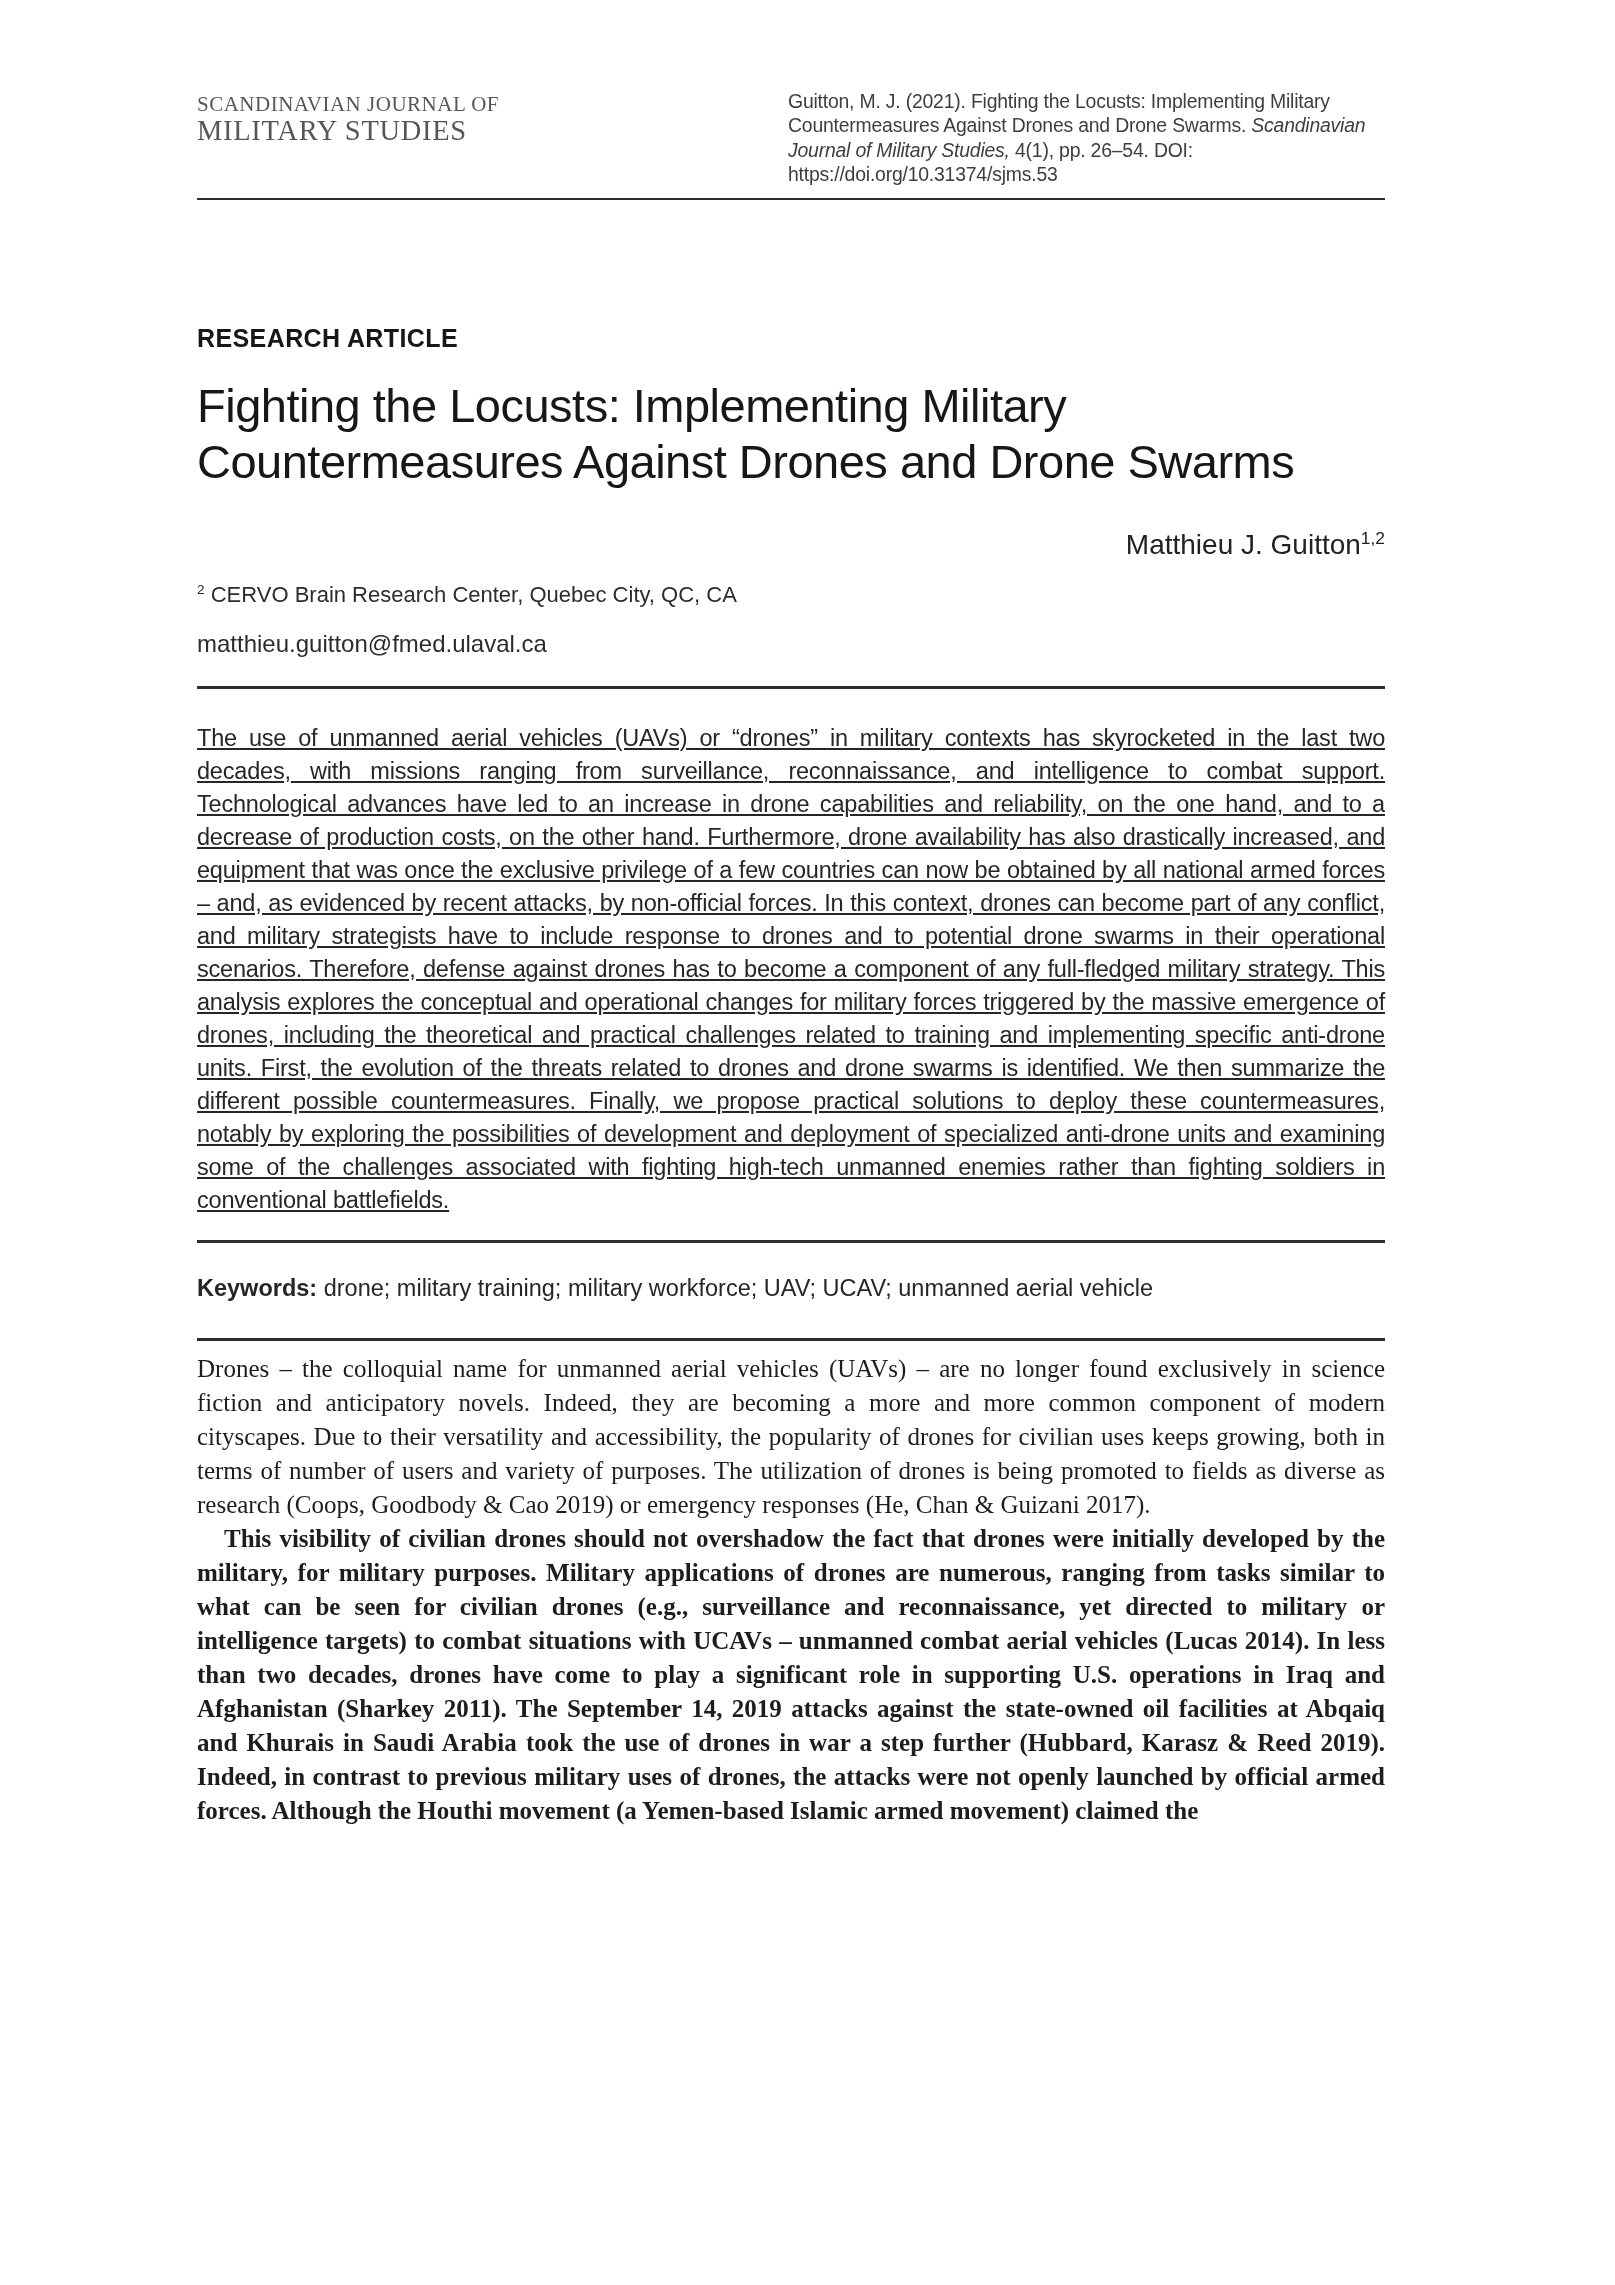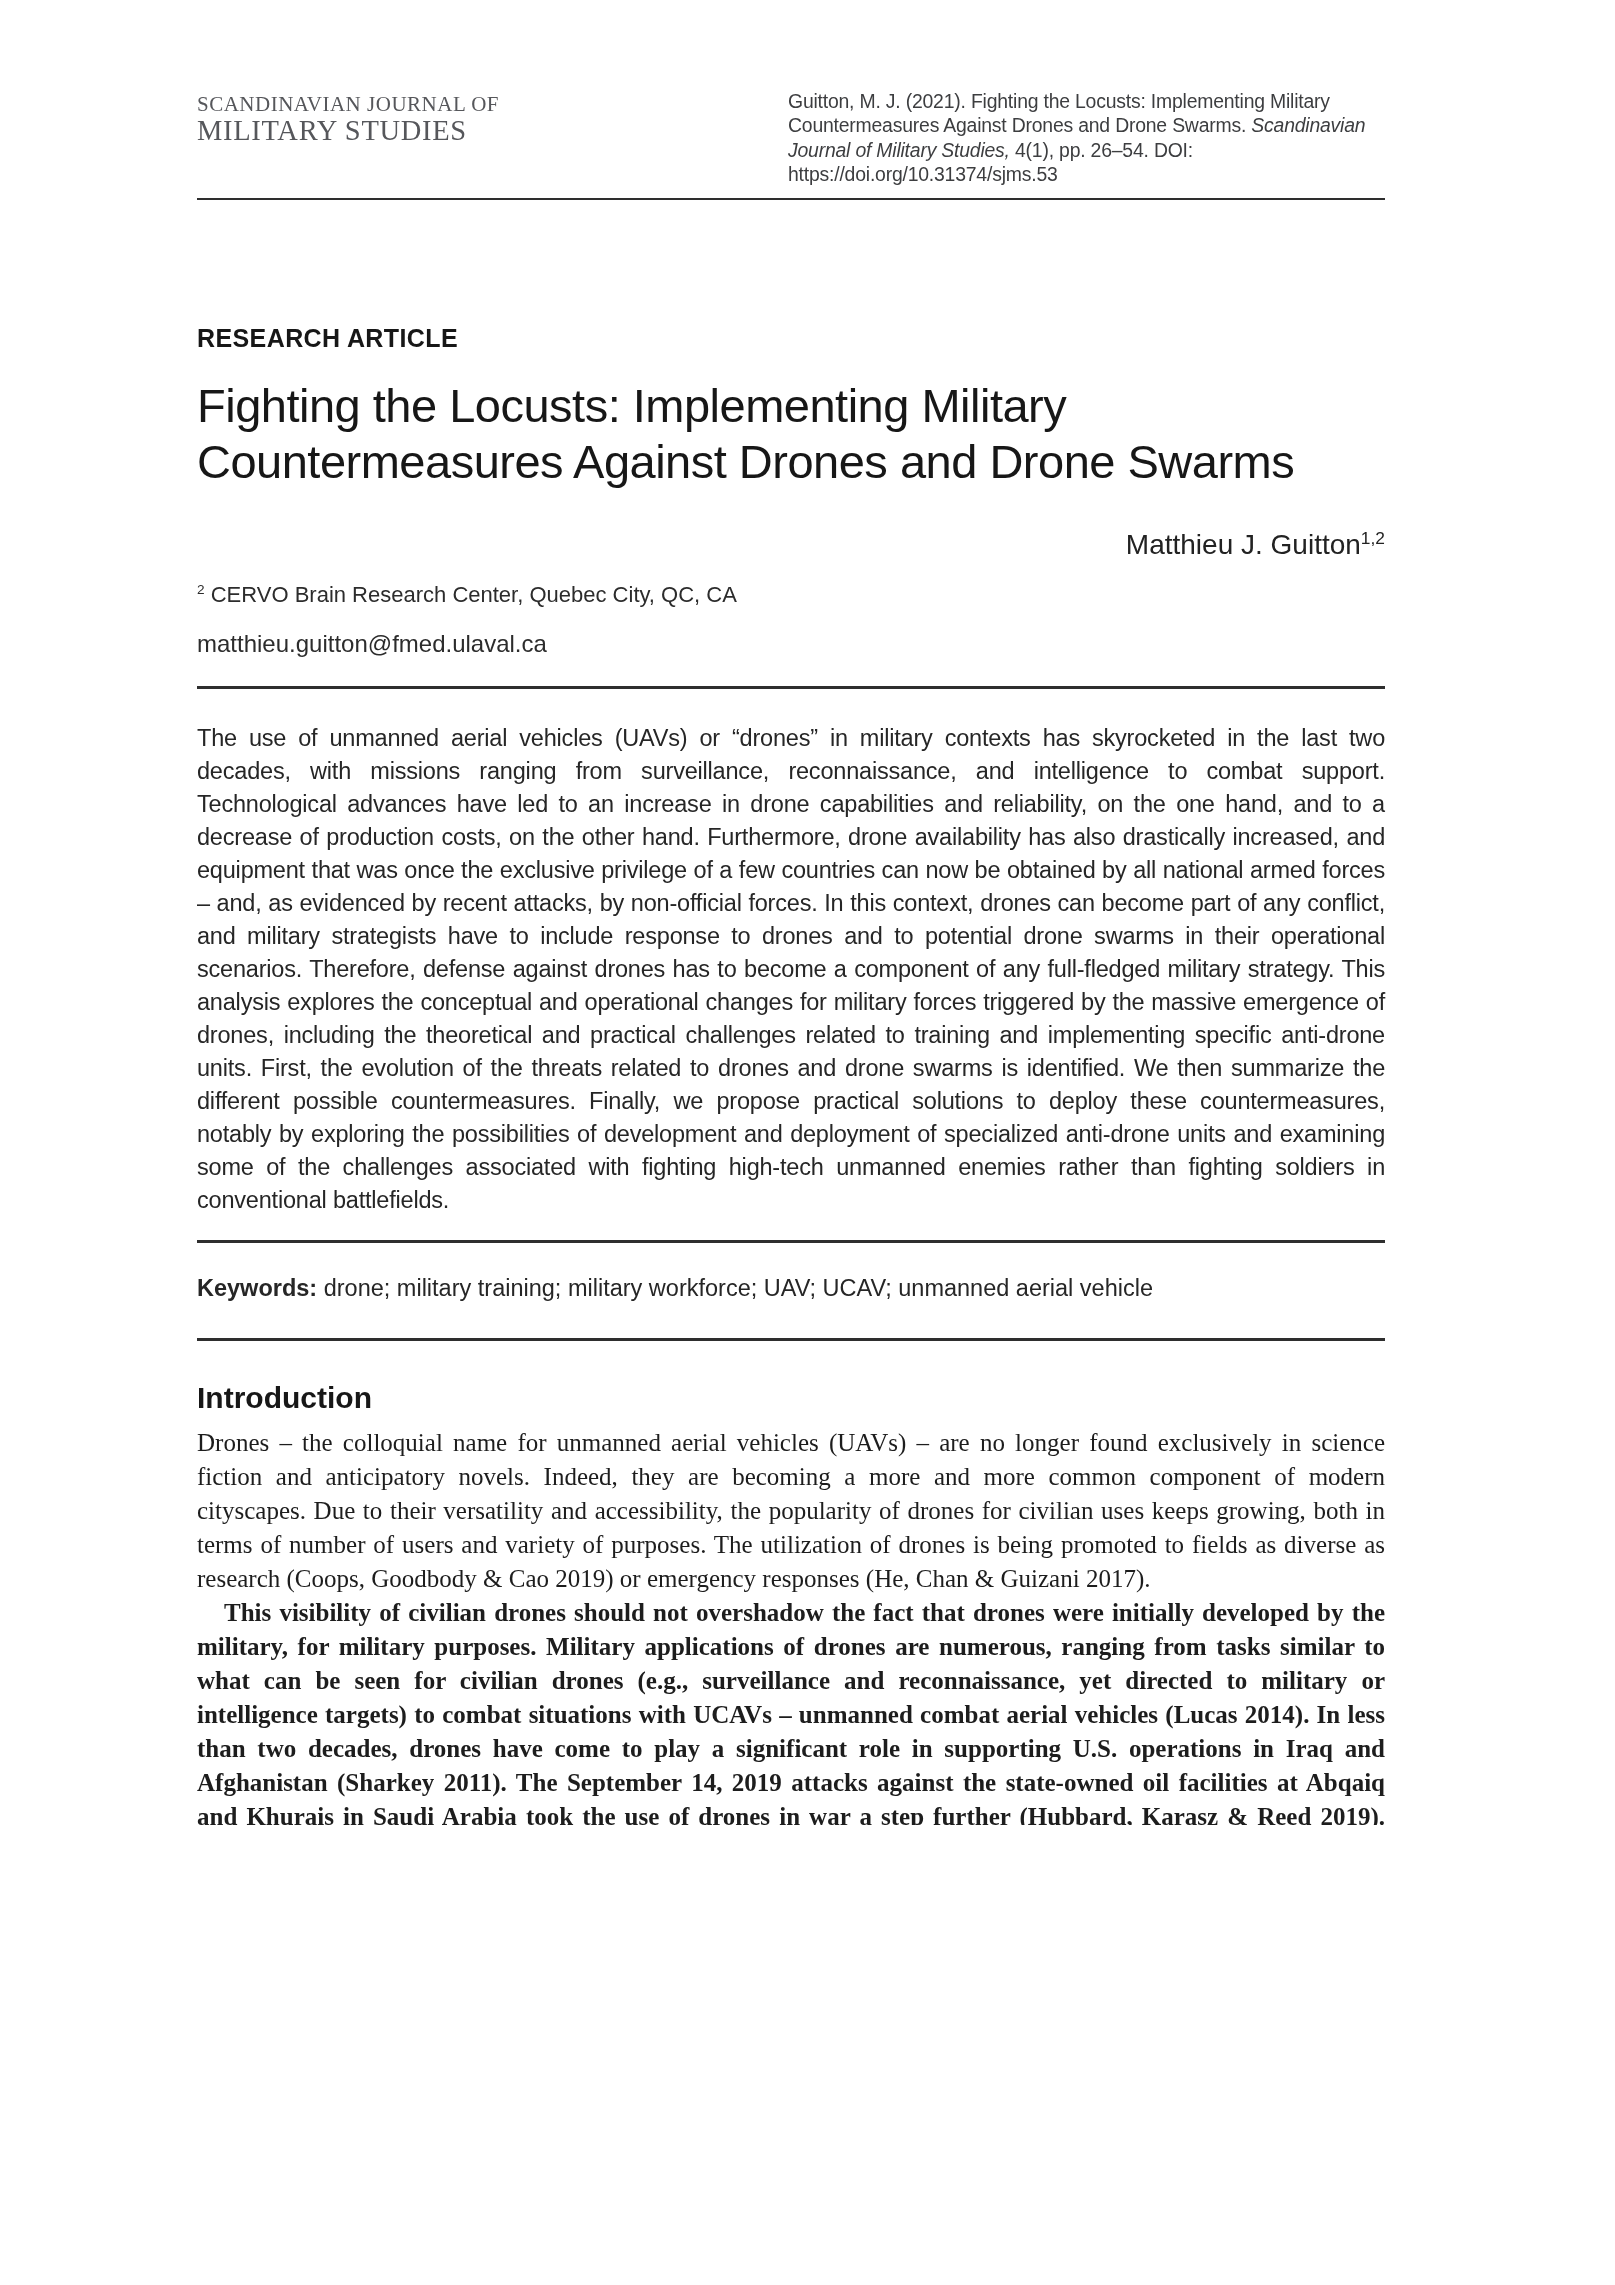--- a/index.html
+++ b/index.html
@@ -105,20 +105,21 @@
     color:#2c2c2c;
   }
   .rule-abs-top{margin-top:29px;}
   .abstract{
     margin-top:33px;
     font-size:23.5px;
     line-height:33px;
     text-align:justify;
     letter-spacing:-0.2px;
     color:#262626;
+    text-decoration:underline;
   }
   .rule-abs-bottom{margin-top:23.5px;}
   .keywords{
     margin-top:30px;
     font-size:23.5px;
     line-height:31px;
     color:#262626;
   }
   .keywords .kw-label{font-weight:700;}
   .rule-kw-bottom{margin-top:34px;}
@@ -170,20 +171,19 @@
     <div class="rule rule-abs-top"></div>
 
     <p class="abstract">The use of unmanned aerial vehicles (UAVs) or “drones” in military contexts has skyrocketed in the last two decades, with missions ranging from surveillance, reconnaissance, and intelligence to combat support. Technological advances have led to an increase in drone capabilities and reliability, on the one hand, and to a decrease of production costs, on the other hand. Furthermore, drone availability has also drastically increased, and equipment that was once the exclusive privilege of a few countries can now be obtained by all national armed forces – and, as evidenced by recent attacks, by non-official forces. In this context, drones can become part of any conflict, and military strategists have to include response to drones and to potential drone swarms in their operational scenarios. Therefore, defense against drones has to become a component of any full-fledged military strategy. This analysis explores the conceptual and operational changes for military forces triggered by the massive emergence of drones, including the theoretical and practical challenges related to training and implementing specific anti-drone units. First, the evolution of the threats related to drones and drone swarms is identified. We then summarize the different possible countermeasures. Finally, we propose practical solutions to deploy these countermeasures, notably by exploring the possibilities of development and deployment of specialized anti-drone units and examining some of the challenges associated with fighting high-tech unmanned enemies rather than fighting soldiers in conventional battlefields.</p>
 
     <div class="rule rule-abs-bottom"></div>
 
     <div class="keywords"><span class="kw-label">Keywords:</span> <span>drone; military training; military workforce; UAV; UCAV; unmanned aerial vehicle</span></div>
 
     <div class="rule rule-kw-bottom"></div>
 
-    <h2 class="section-heading">Introduction</h2>
 
     <p class="body-para first">Drones – the colloquial name for unmanned aerial vehicles (UAVs) – are no longer found exclusively in science fiction and anticipatory novels. Indeed, they are becoming a more and more common component of modern cityscapes. Due to their versatility and accessibility, the popularity of drones for civilian uses keeps growing, both in terms of number of users and variety of purposes. The utilization of drones is being promoted to fields as diverse as research (Coops, Goodbody &amp; Cao 2019) or emergency responses (He, Chan &amp; Guizani 2017).</p>
     <p class="body-para indent">This visibility of civilian drones should not overshadow the fact that drones were initially developed by the military, for military purposes. Military applications of drones are numerous, ranging from tasks similar to what can be seen for civilian drones (e.g., surveillance and reconnaissance, yet directed to military or intelligence targets) to combat situations with UCAVs – unmanned combat aerial vehicles (Lucas 2014). In less than two decades, drones have come to play a significant role in supporting U.S. operations in Iraq and Afghanistan (Sharkey 2011). The September 14, 2019 attacks against the state-owned oil facilities at Abqaiq and Khurais in Saudi Arabia took the use of drones in war a step further (Hubbard, Karasz &amp; Reed 2019). Indeed, in contrast to previous military uses of drones, the attacks were not openly launched by official armed forces. Although the Houthi movement (a Yemen-based Islamic armed movement) claimed the</p>
 
   </div>
 </div>
 
 
 </body></html>

